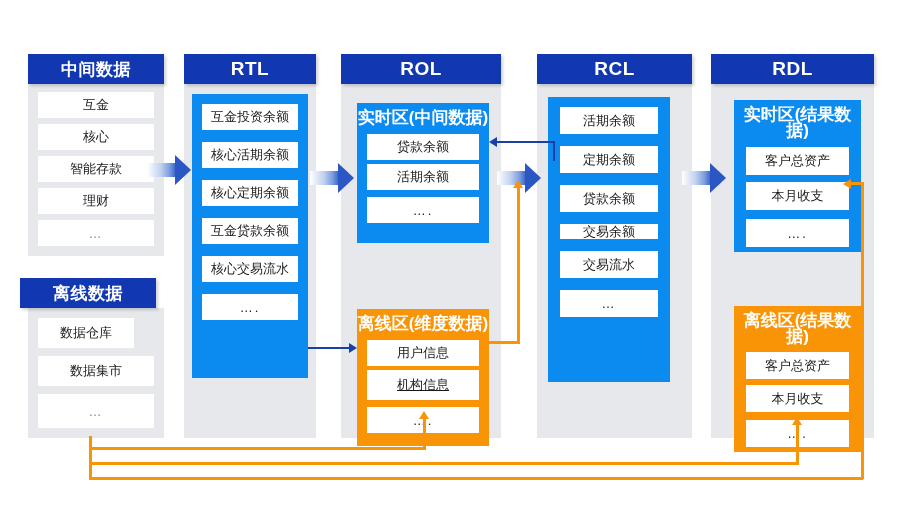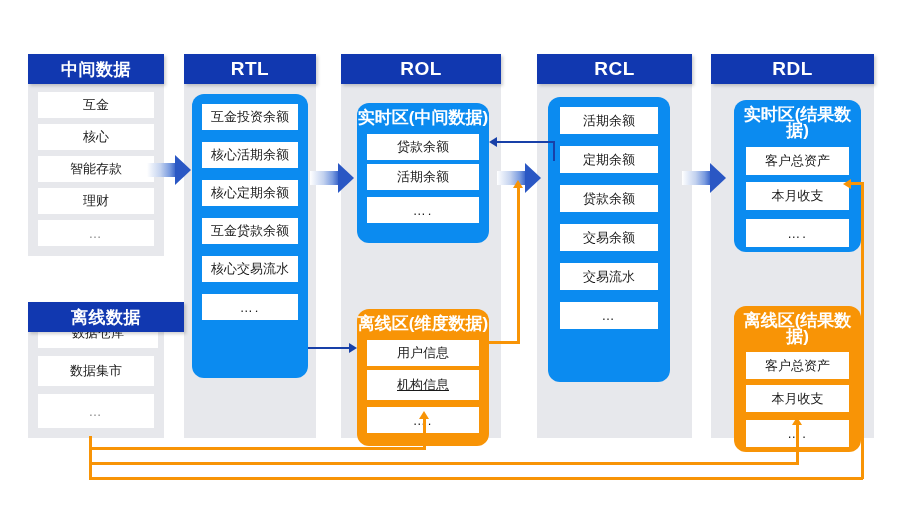--- a/index.html
+++ b/index.html
@@ -16,21 +16,21 @@
   .hdr.en{font-size:19px;}
 
   
   .panel{position:absolute;background:#e7e8ec;z-index:1;}
 
   
   .wcard{position:absolute;background:#fff;display:flex;align-items:center;
          justify-content:center;font-size:13px;color:#1a1a1a;z-index:3;}
 
   
-  .gbox{position:absolute;z-index:3;box-sizing:border-box;border-radius:12px;}
+  .gbox{position:absolute;z-index:3;box-sizing:border-box;}
   .gbox.blue{background:#0b8bf0;}
   .gbox.orange{background:#f89406;margin-top:36px;}
   .gbox .gtitle{color:#fff;font-size:17px;font-weight:bold;text-align:center;
                 line-height:16px;margin-top:7px;}
   .gbox .gitem{background:#fff;color:#1a1a1a;font-size:13px;
                display:flex;align-items:center;justify-content:center;}
 
   .dots{letter-spacing:2px;color:#8a8a8a;font-size:13px;}
 
   
@@ -65,23 +65,23 @@
 <div id="stage">
 
   <div class="hdr cn" style="left:28px;top:54px;width:136px;">中间数据</div>
   <div class="panel" style="left:28px;top:84px;width:136px;height:172px;"></div>
   <div class="wcard" style="left:38px;top:92px;width:116px;height:26px;">互金</div>
   <div class="wcard" style="left:38px;top:124px;width:116px;height:26px;">核心</div>
   <div class="wcard" style="left:38px;top:188px;width:116px;height:26px;">理财</div>
   <div class="wcard" style="left:38px;top:156px;width:116px;height:26px;">智能存款</div>
   <div class="wcard dots" style="left:38px;top:220px;width:116px;height:26px;">…</div>
 
-  <div class="hdr cn" style="left:28px;top:278px;width:156px;margin-top:24px;">离线数据</div>
+  <div class="hdr cn" style="left:20px;top:278px;width:136px;">离线数据</div>
   <div class="panel" style="left:28px;top:308px;width:136px;height:130px;"></div>
-  <div class="wcard" style="left:38px;top:318px;width:120px;height:30px;">数据仓库</div>
+  <div class="wcard" style="left:38px;top:318px;width:96px;height:30px;">数据仓库</div>
   <div class="wcard" style="left:38px;top:356px;width:116px;height:30px;">数据集市</div>
   <div class="wcard dots" style="left:38px;top:394px;width:116px;height:34px;">…</div>
 
   <div class="hdr en" style="left:184px;top:54px;width:132px;">RTL</div>
   <div class="panel" style="left:184px;top:84px;width:132px;height:354px;"></div>
   <div class="gbox blue" style="left:192px;top:94px;width:116px;height:284px;">
     <div class="gitem" style="margin:10px 10px 0 10px;height:26px;">互金投资余额</div>
     <div class="gitem" style="margin:12px 10px 0 10px;height:26px;">核心活期余额</div>
     <div class="gitem" style="margin:12px 10px 0 10px;height:26px;">核心定期余额</div>
     <div class="gitem" style="margin:12px 10px 0 10px;height:26px;">互金贷款余额</div>
@@ -105,21 +105,21 @@
     <div class="gitem" style="margin:4px 10px 0 10px;height:30px;text-decoration:underline;">机构信息</div>
     <div class="gitem dots" style="margin:7px 10px 0 10px;height:26px;">….</div>
   </div>
 
   <div class="hdr en" style="left:537px;top:54px;width:155px;">RCL</div>
   <div class="panel" style="left:537px;top:84px;width:155px;height:354px;"></div>
   <div class="gbox blue" style="left:548px;top:97px;width:122px;height:285px;">
     <div class="gitem" style="margin:10px 12px 0 12px;height:27px;">活期余额</div>
     <div class="gitem" style="margin:12px 12px 0 12px;height:27px;">定期余额</div>
     <div class="gitem" style="margin:12px 12px 0 12px;height:27px;">贷款余额</div>
-    <div class="gitem" style="margin:12px 12px 0 12px;height:27px;">交易余额</div>
+    <div class="gitem" style="margin:12px 12px 0 12px;height:15px;">交易余额</div>
     <div class="gitem" style="margin:12px 12px 0 12px;height:27px;">交易流水</div>
     <div class="gitem dots" style="margin:12px 12px 0 12px;height:27px;">…</div>
   </div>
 
   <div class="hdr en" style="left:711px;top:54px;width:163px;">RDL</div>
   <div class="panel" style="left:711px;top:84px;width:163px;height:354px;"></div>
 
   <div class="gbox blue" style="left:734px;top:100px;width:127px;height:152px;">
     <div class="gtitle">实时区(结果数据)</div>
     <div class="gitem" style="margin:8px 12px 0 12px;height:28px;">客户总资产</div>

